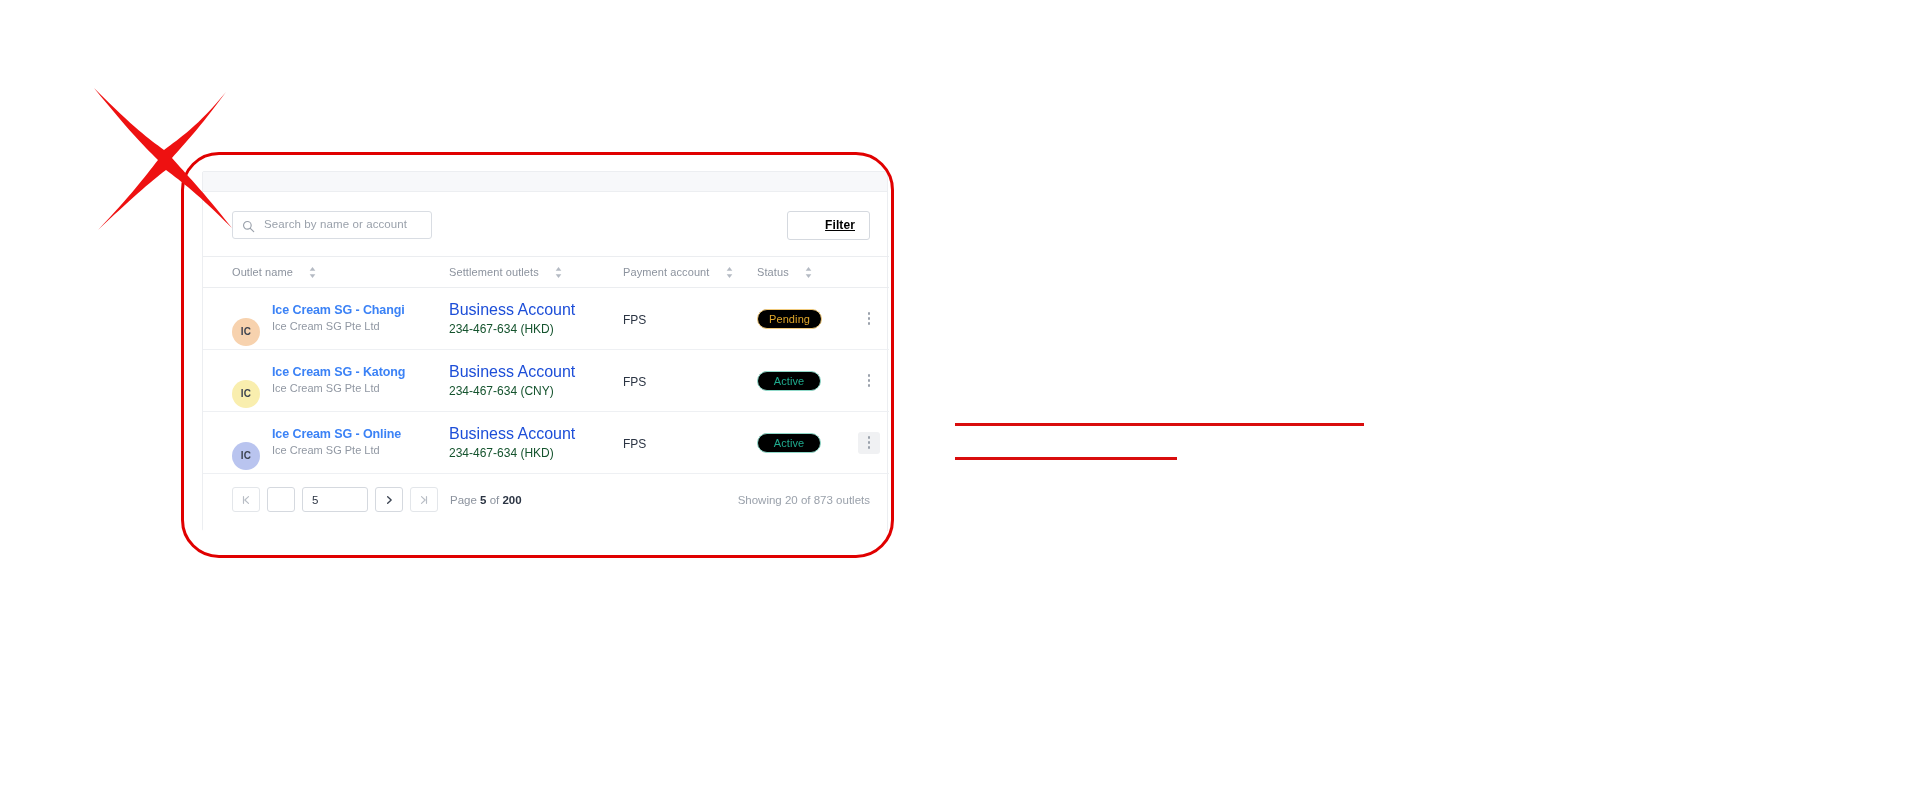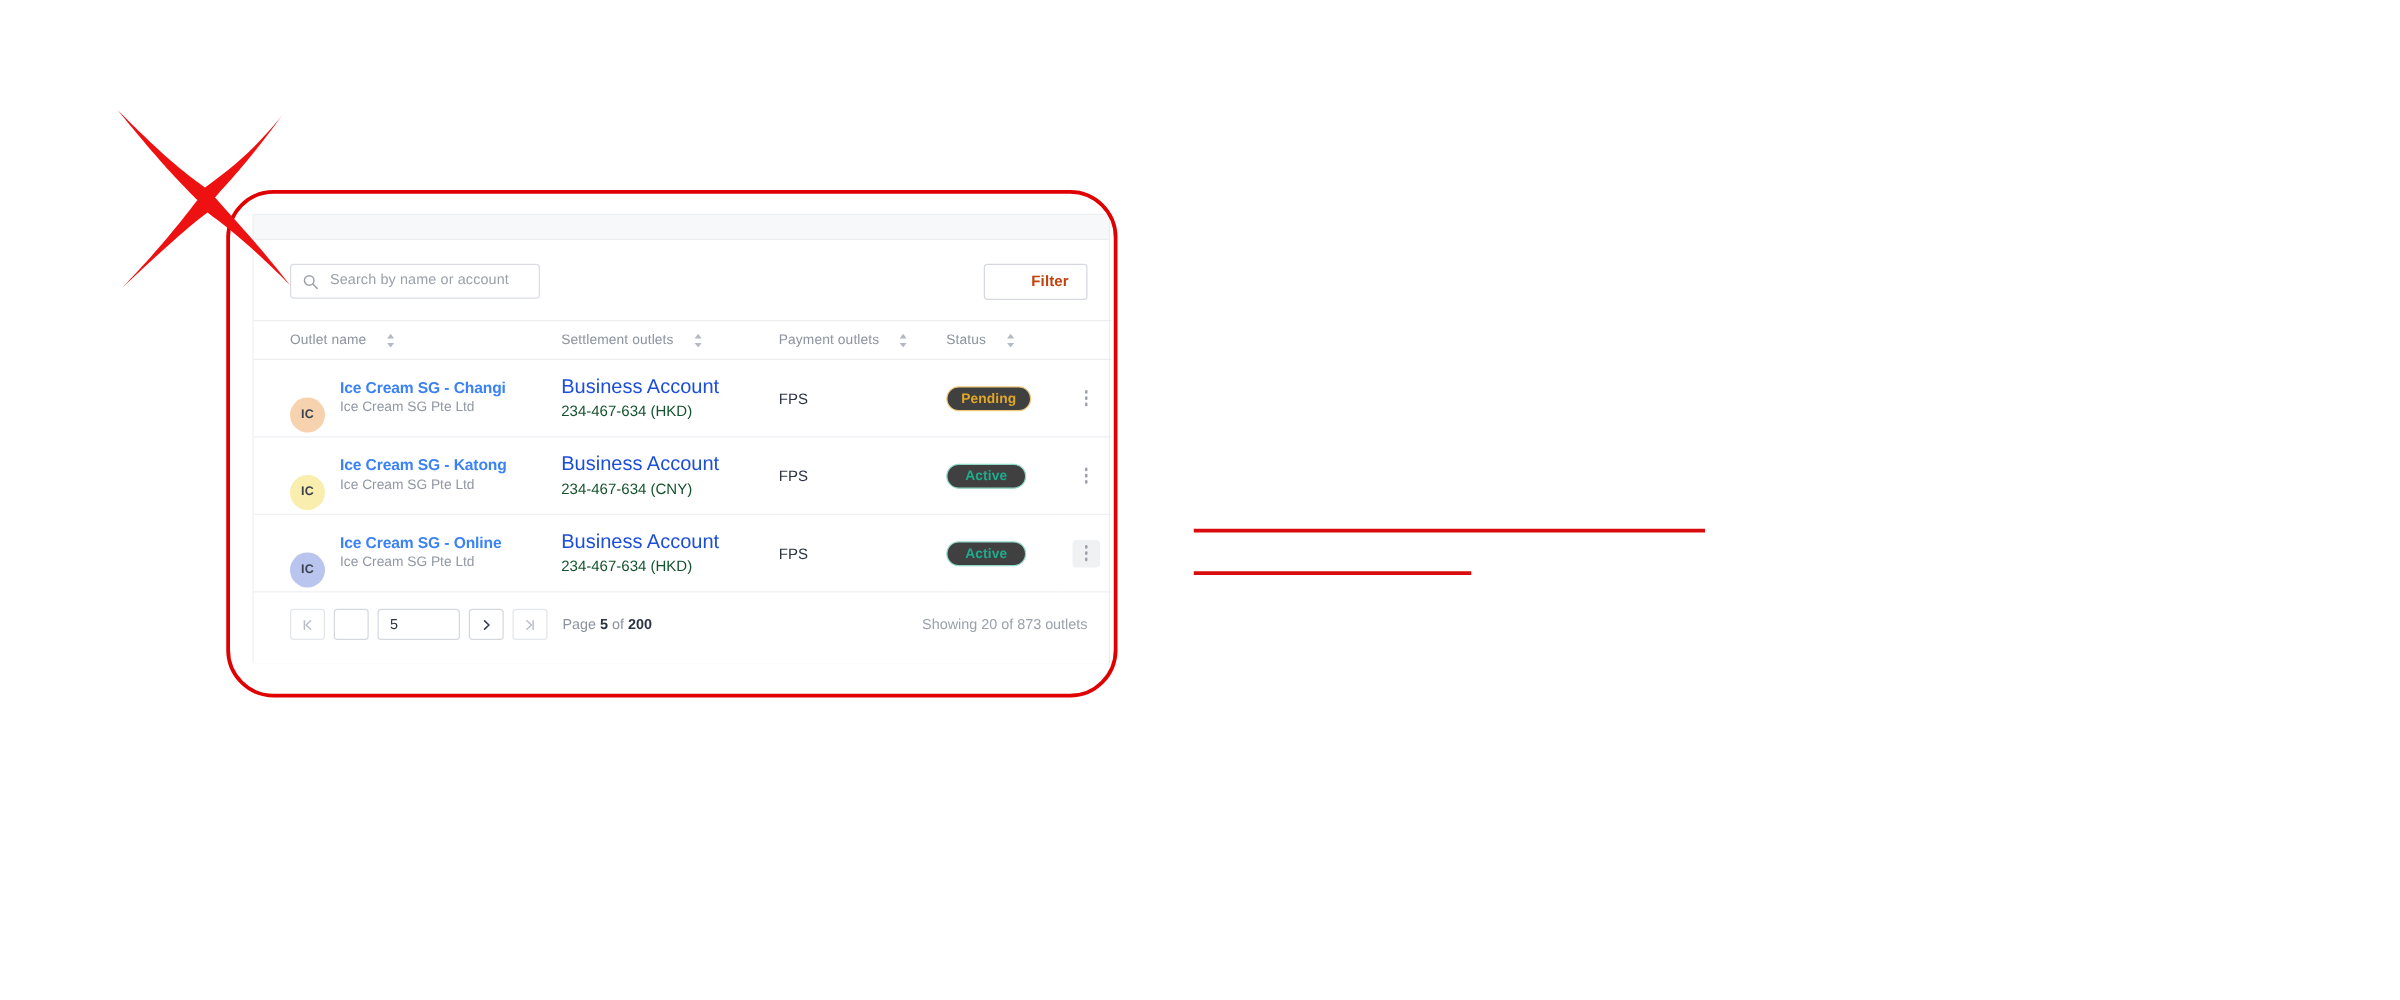--- a/index.html
+++ b/index.html
@@ -67,21 +67,21 @@
     font-size: 11.5px; color: #9aa1ab; line-height: 1;
     white-space: nowrap; letter-spacing: .1px;
   }
   .filter-btn {
     display: flex; align-items: center; gap: 9px;
     height: 29px; padding: 0 14px;
     border: 1px solid #d5d9df; border-radius: 3px;
     background: #ffffff; cursor: pointer;
   }
   .filter-icon { width: 14px; height: 12px; display: block; }
-  .filter-label { font-size: 12px; font-weight: bold; color: #c2410c; letter-spacing: .1px; }
+  .filter-label { font-size: 12px; font-weight: bold; color: #000000; letter-spacing: .1px; text-decoration: underline; }
 
   
   table.outlets { width: 100%; border-collapse: collapse; table-layout: fixed; }
   table.outlets thead th {
     text-align: left;
     font-size: 11px; font-weight: normal; color: #8c939e;
     padding: 9px 0 9px 0;
     border-top: 1px solid #ebedf0;
     border-bottom: 1px solid #ebedf0;
     letter-spacing: .1px;
@@ -113,22 +113,22 @@
   }
   .name-main { font-size: 12.5px; font-weight: bold; color: #3b82f6; line-height: 1.35; letter-spacing: -.1px; }
   .name-sub  { font-size: 11px; color: #9198a3; line-height: 1.4; }
   .settle-main { font-size: 16px; color: #1d4ed8; line-height: 1.45; }
   .settle-sub  { font-size: 12px; color: #14532d; line-height: 1.45; }
   .pay-text    { font-size: 12px; color: #2b3443; }
 
   .badge {
     display: inline-flex; align-items: center; justify-content: center;
     height: 20px; min-width: 64px; padding: 0 11px;
-    border-radius: 11px; font-size: 11px; font-weight: bold;
-    letter-spacing: .1px; background: #404040;
+    border-radius: 11px; font-size: 11px; font-weight: normal;
+    letter-spacing: .1px; background: #000000;
   }
   .badge-pending { color: #e0a72b; border: 1px solid #f0c97a; }
   .badge-active  { color: #1fab8e; border: 1px solid #8fd9c9; }
 
   .kebab {
     width: 22px; height: 22px; border-radius: 3px;
     display: flex; flex-direction: column; align-items: center; justify-content: center;
     gap: 2.5px; cursor: pointer; margin: 0 auto;
   }
   .kebab.hovered { background: #f0f1f3; }
@@ -214,21 +214,21 @@
                 <span class="sort-icon">
                   <svg viewBox="0 0 7 11" width="7" height="11" fill="#b4bac3">
                     <path d="M3.5 0 L6.3 3.7 L0.7 3.7 Z"></path>
                     <path d="M3.5 11 L0.7 7.3 L6.3 7.3 Z"></path>
                   </svg>
                 </span>
               </span>
             </th>
             <th class="col-pay">
               <span class="th-inner">
-                <span>Payment outlets</span>
+                <span>Payment account</span>
                 <span class="sort-icon">
                   <svg viewBox="0 0 7 11" width="7" height="11" fill="#b4bac3">
                     <path d="M3.5 0 L6.3 3.7 L0.7 3.7 Z"></path>
                     <path d="M3.5 11 L0.7 7.3 L6.3 7.3 Z"></path>
                   </svg>
                 </span>
               </span>
             </th>
             <th class="col-status">
               <span class="th-inner">

